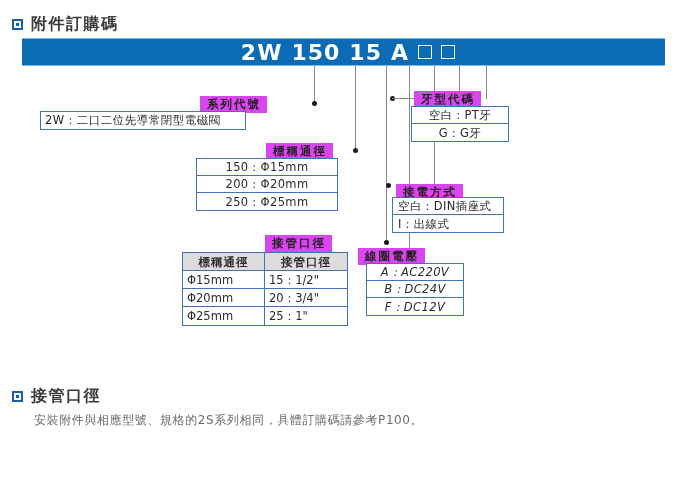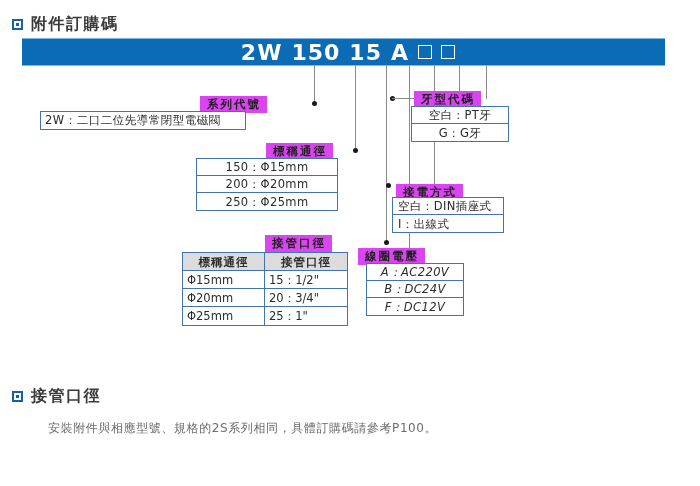--- a/index.html
+++ b/index.html
@@ -259,15 +259,15 @@
   <div class="optbox" style="left:366px; top:263px; width:98px;font-style:italic;">
     <div class="optrow c">A：AC220V</div>
     <div class="optrow c">B：DC24V</div>
     <div class="optrow c">F：DC12V</div>
   </div>
 
   <div class="sec-head" style="left:12px; top:386px;">
     <span class="sec-bullet"></span>
     <span class="sec-title">接管口徑</span>
   </div>
-  <div class="note" style="left:48px; top:412px;margin-top:8px;">安裝附件與相應型號、規格的2S系列相同，具體訂購碼請參考P100。</div>
+  <div class="note" style="left:34px; top:412px;">安裝附件與相應型號、規格的2S系列相同，具體訂購碼請參考P100。</div>
 
 </div>
 
 </body></html>

